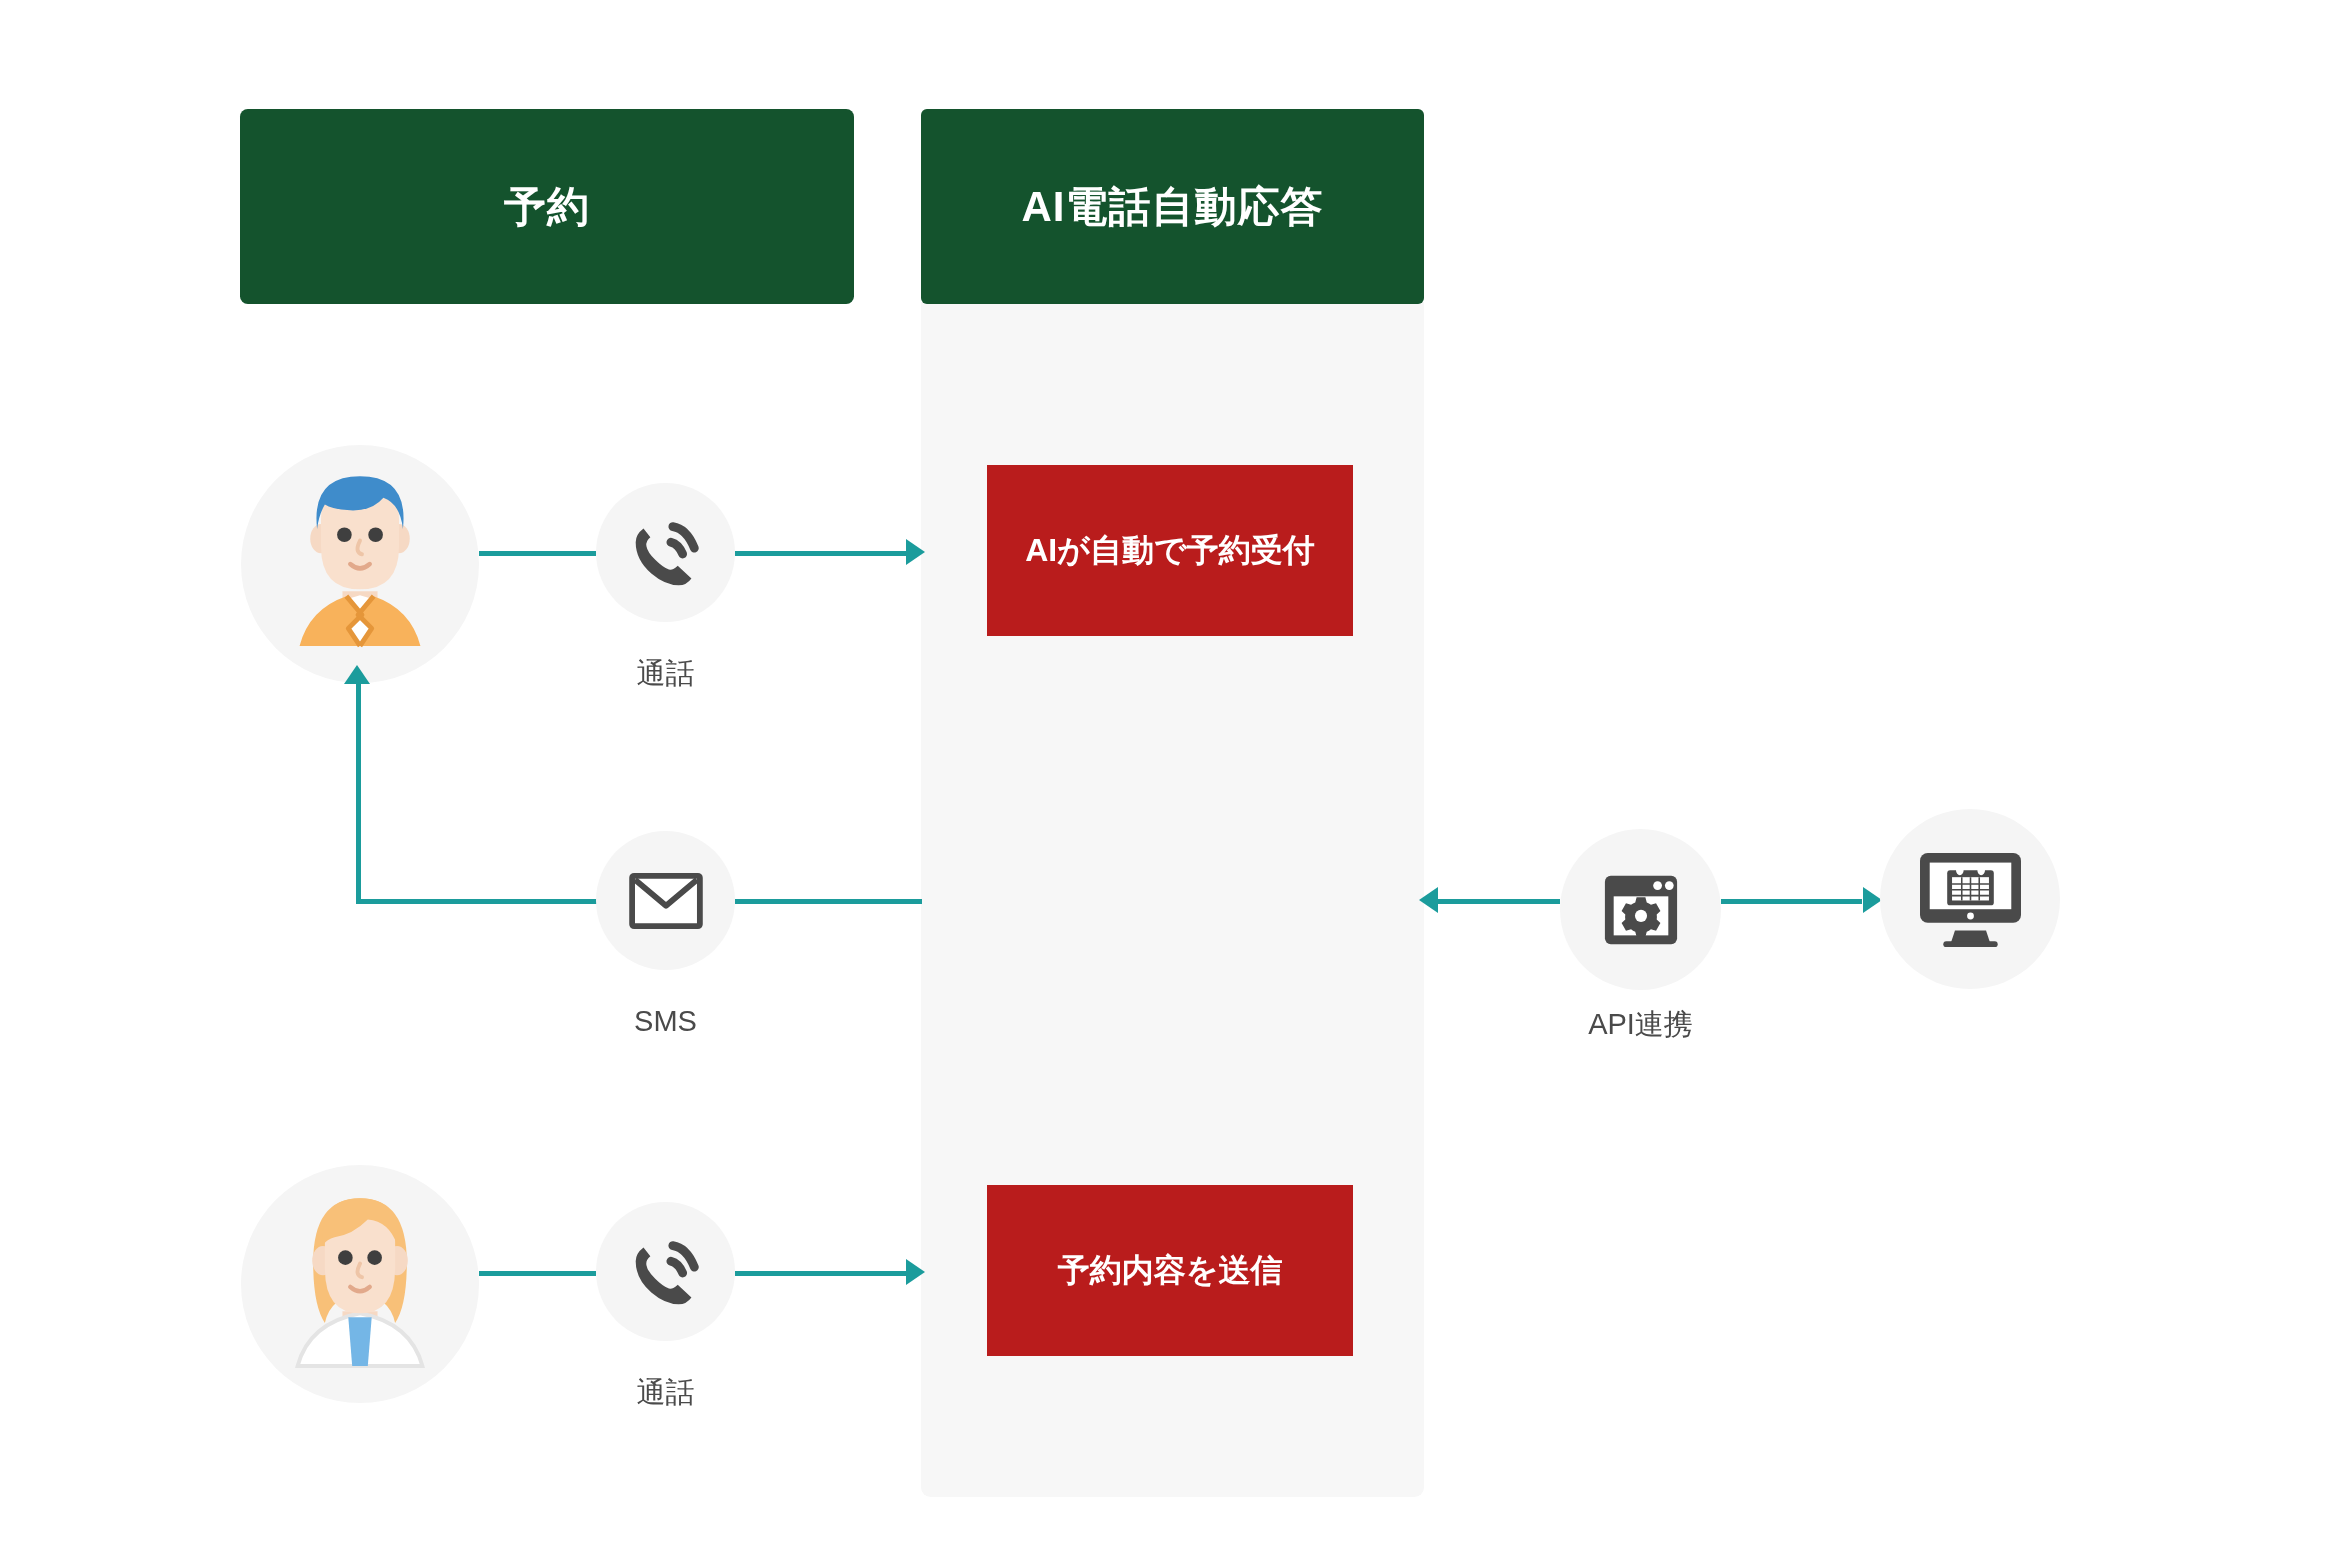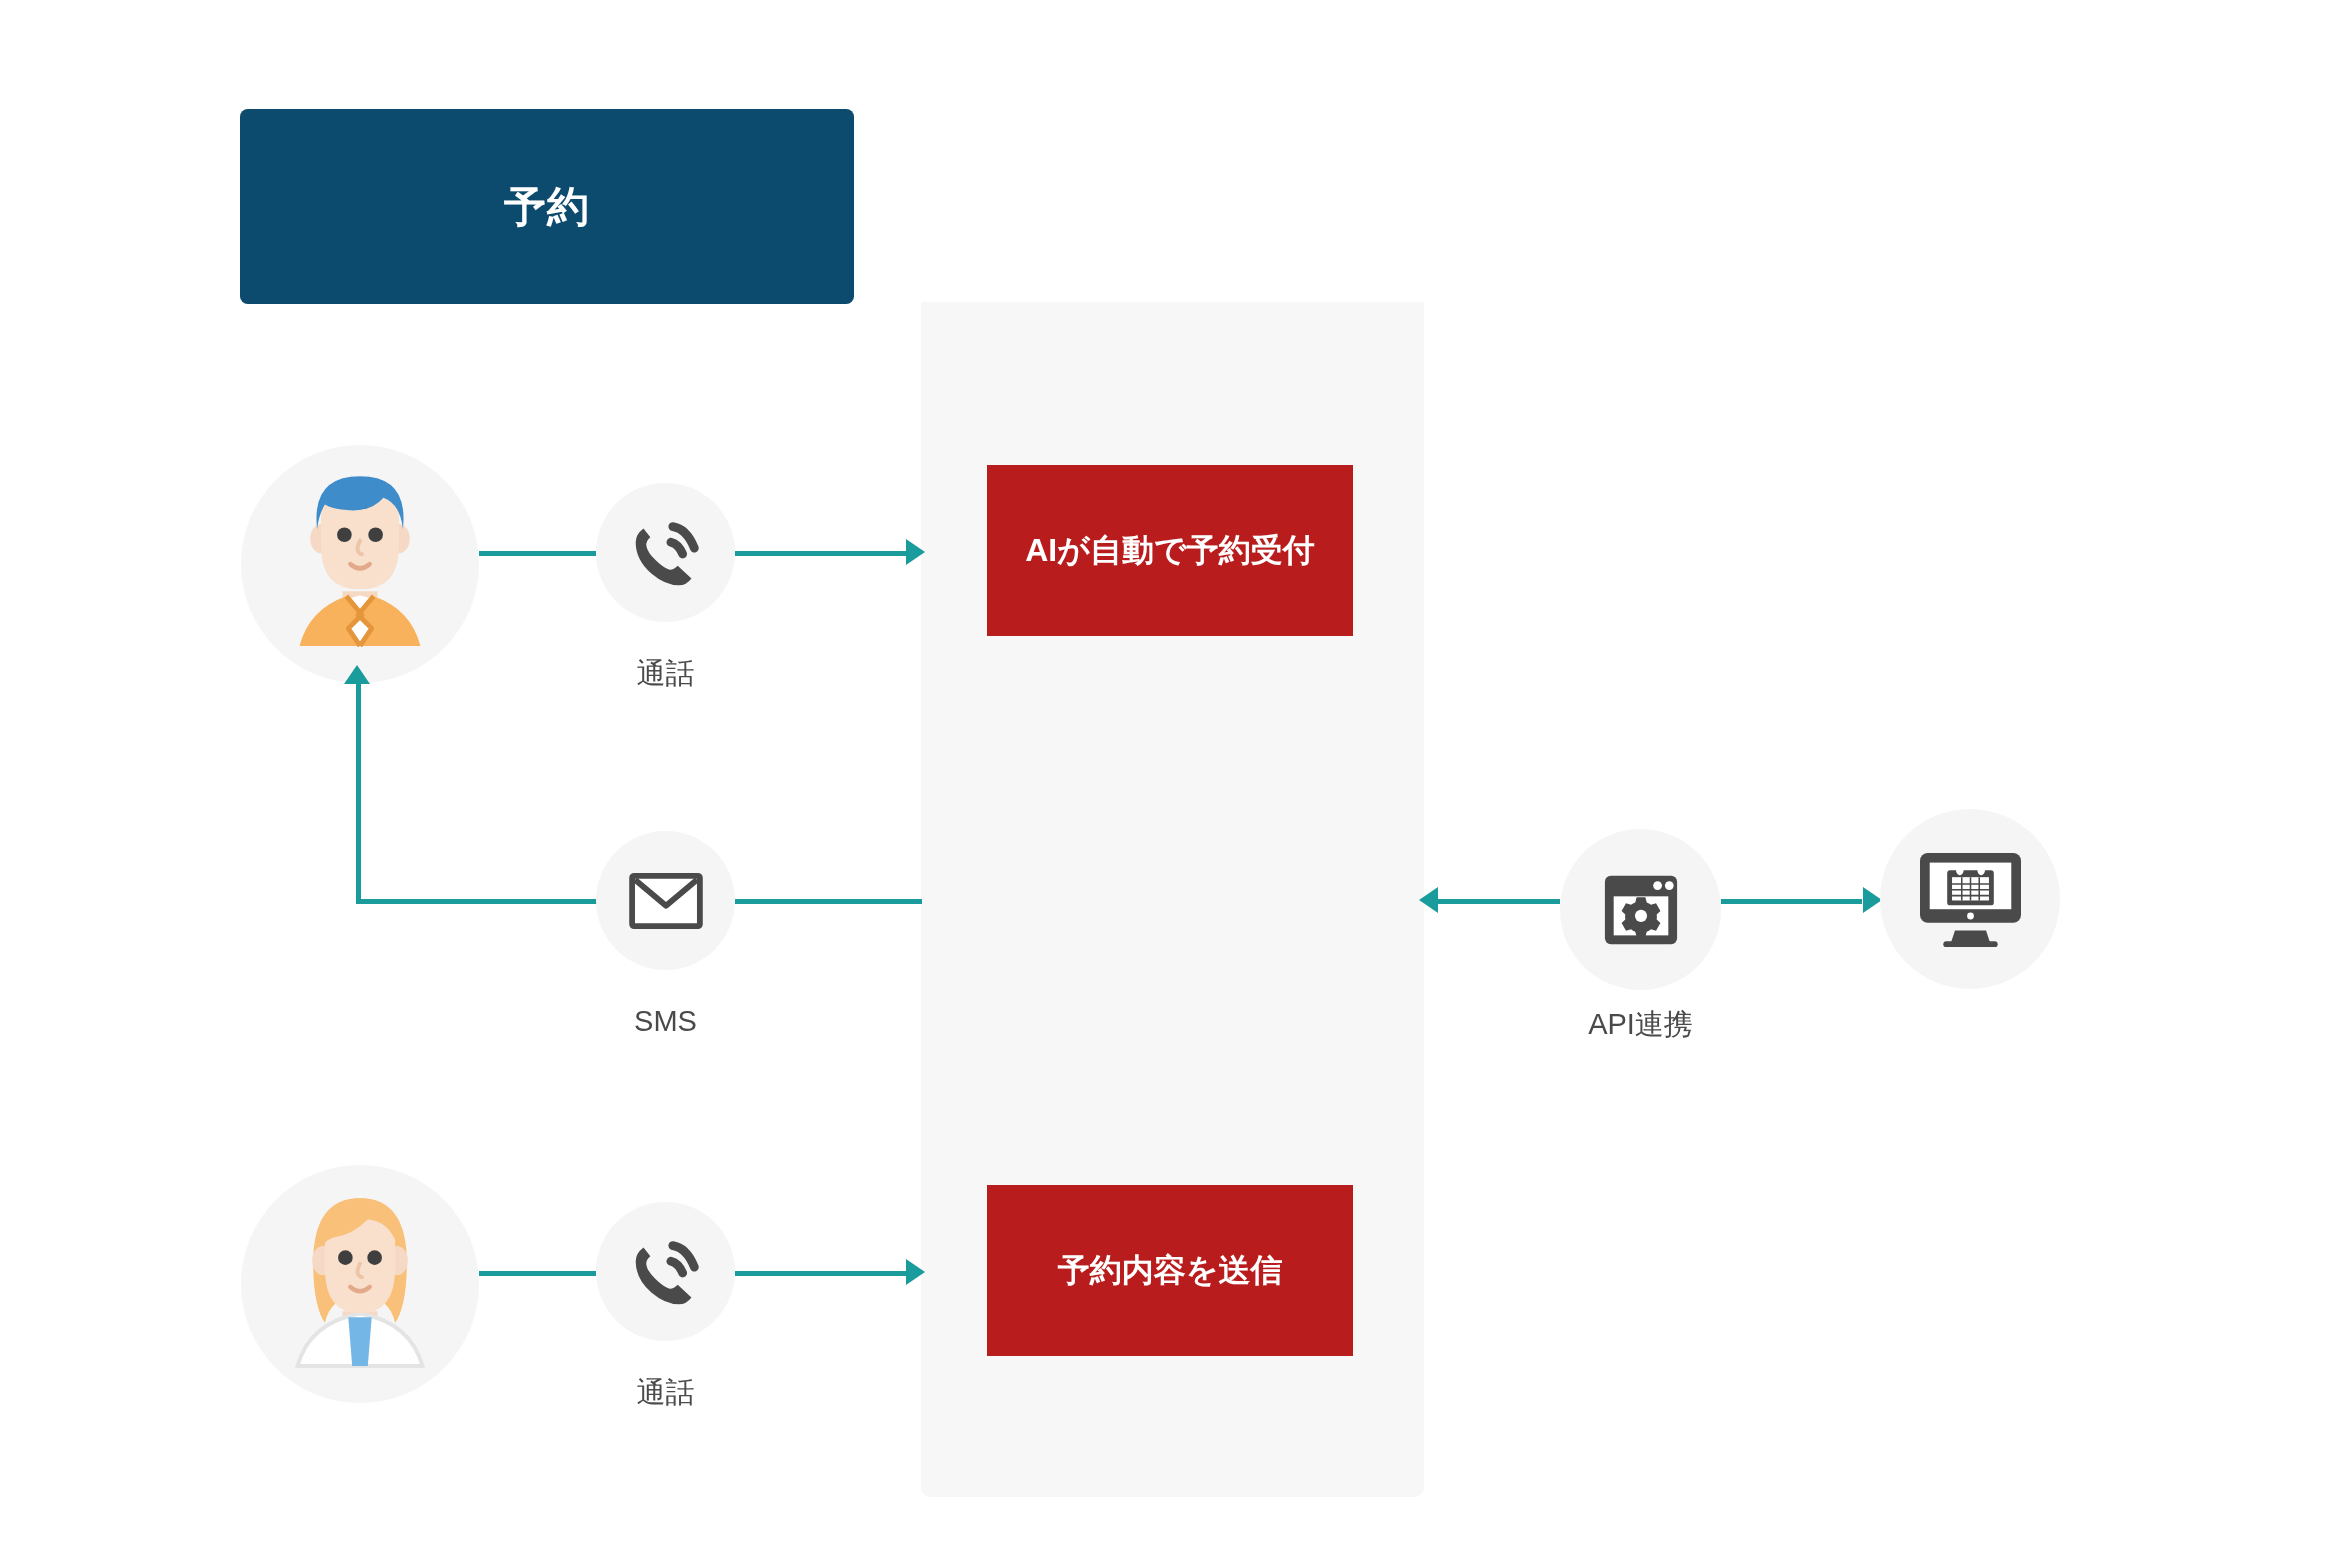--- a/index.html
+++ b/index.html
@@ -15,21 +15,21 @@
   
   .lane-bg{
     position:absolute;
     background:#f7f7f7;
     border-radius:0 0 9.8px 9.8px;
   }
 
   
   .header-pill{
     position:absolute;
-    background:#0c4a6e;
+    background:#14532d;
     border-radius:7.8px;
     display:flex;
     align-items:center;
     justify-content:center;
     color:#ffffff;
     font-size:42px;
     font-weight:700;
     letter-spacing:1px;
     box-sizing:border-box;
   }
@@ -97,20 +97,23 @@
 <body>
 
 <div id="stage">
 
   <div class="lane-bg" style="left:921px;top:302px;width:503px;height:1195px;"></div>
 
   <div class="header-pill" style="left:240px;top:109px;width:614px;height:195px;">
     <span>予約</span>
   </div>
 
+  <div class="header-pill sq" style="left:921px;top:109px;width:503px;height:195px;">
+    <span>AI電話自動応答</span>
+  </div>
 
 
   <div class="chip" style="left:241px;top:445px;width:238px;height:238px;">
     <svg width="238" height="238" viewBox="0 0 244 244">
 
       <path d="M104 150 h36 v36 h-36 z" fill="#f6d9c4"></path>
 
       <path d="M60 206 q14 -40 62 -52 q48 12 62 52 z" fill="#ffffff"></path>
 
       <path d="M60 206 q10 -38 48 -51 l16 19 l-14 14 l12 18 z" fill="#f8b25b"></path>

